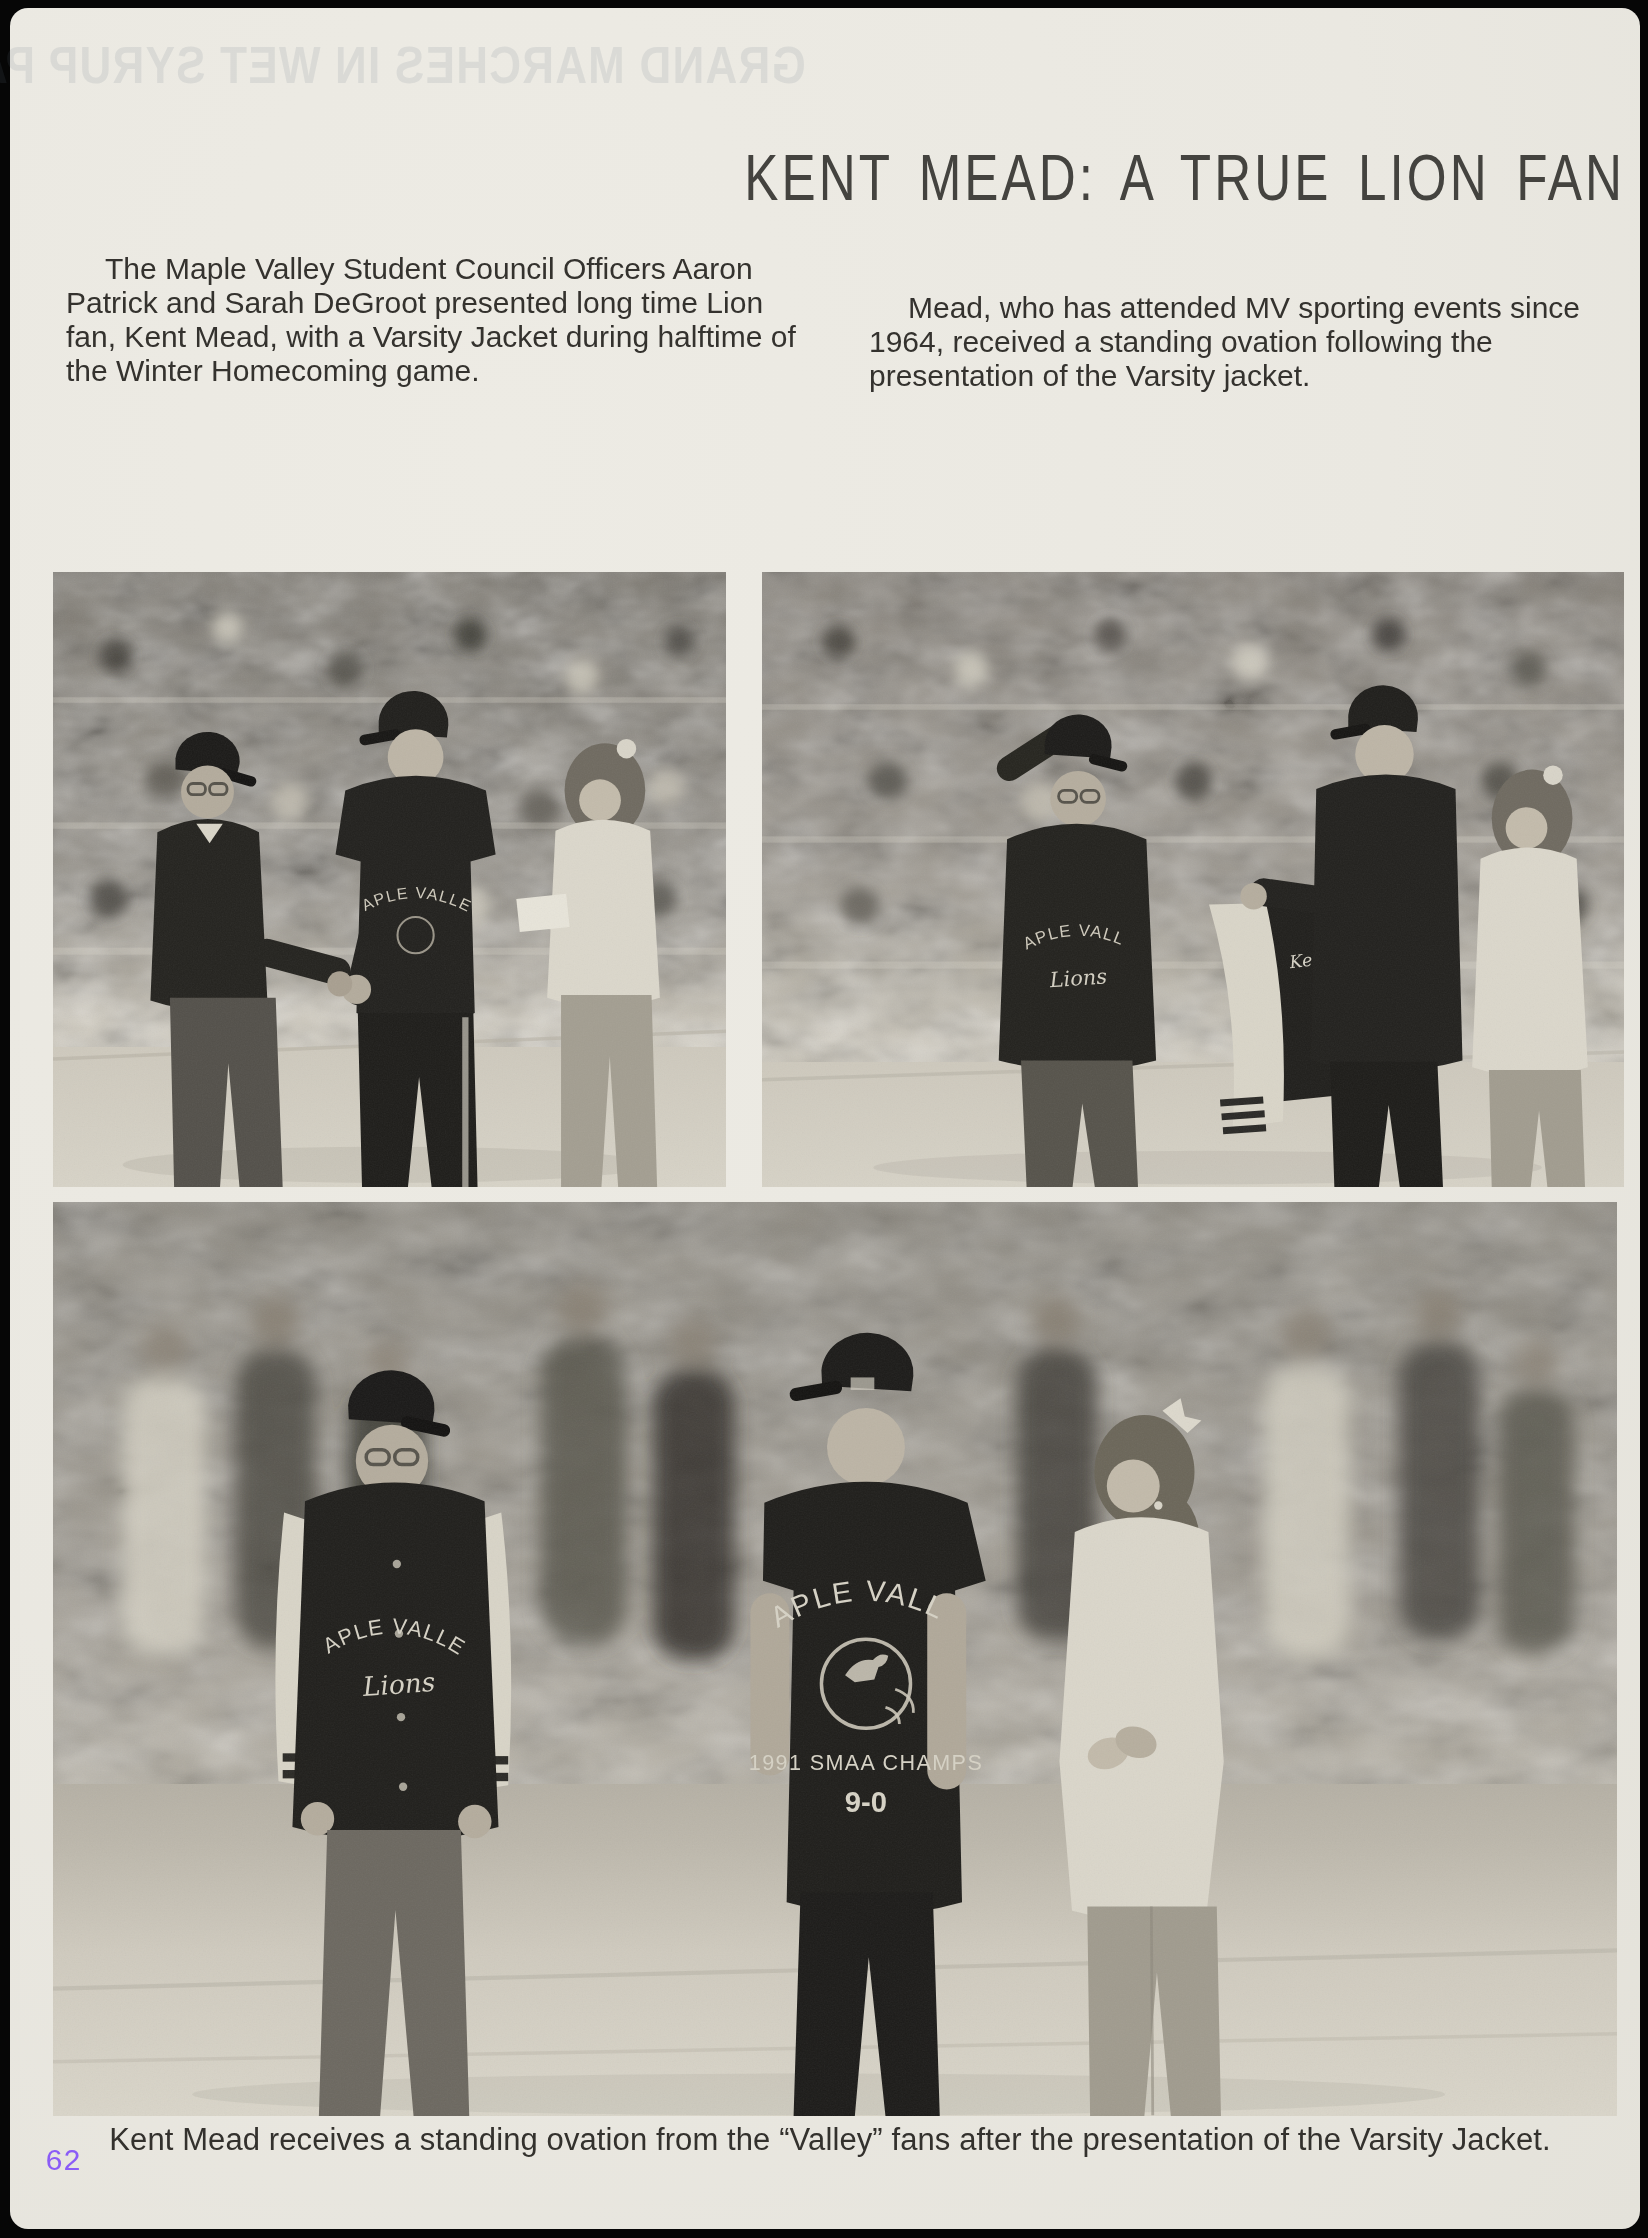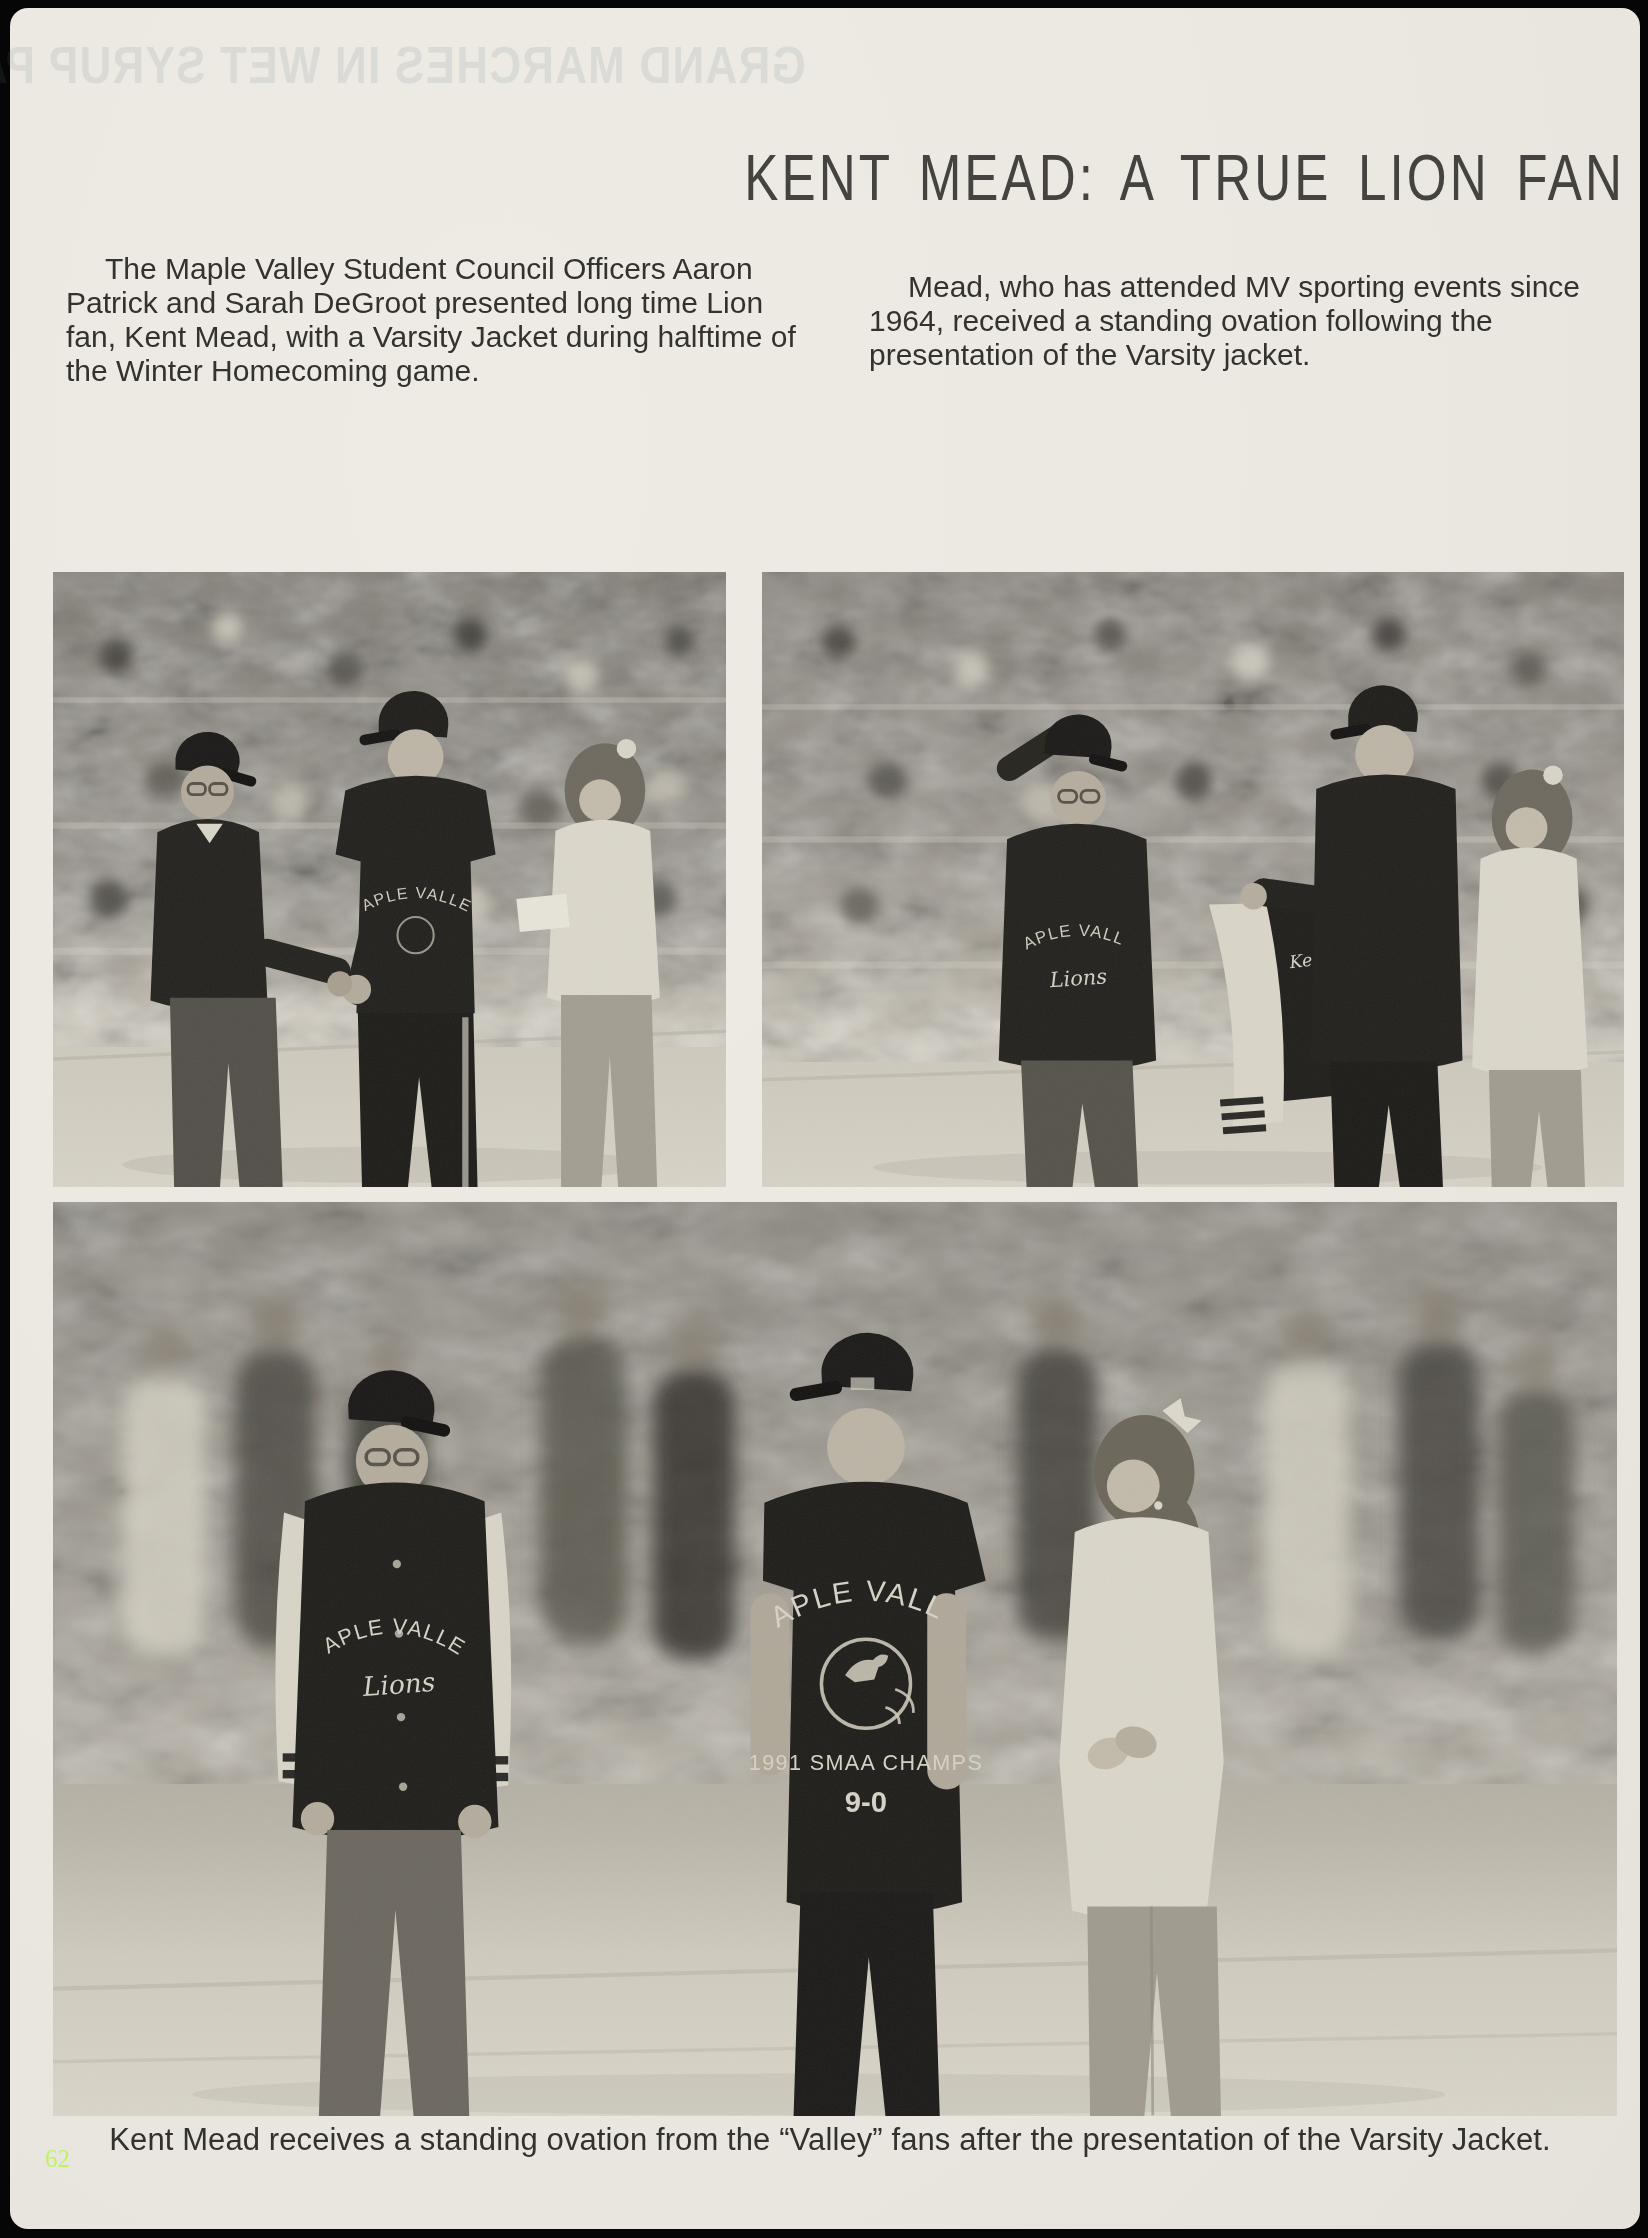--- a/index.html
+++ b/index.html
@@ -26,34 +26,34 @@
     position:absolute;right:23px;top:141px;
     font-size:64px;color:#44433f;white-space:nowrap;
     letter-spacing:0.06em;word-spacing:0.18em;
     transform:scaleX(0.80);transform-origin:100% 0;
   }
   .col{
     position:absolute;color:#34322e;font-size:30px;line-height:34px;
   }
   .col p{margin:8px;white-space:pre-line;text-indent:39px;}
   .col-left{left:58px;top:244px;width:769px;}
-  .col-right{left:861px;top:262px;width:783px;}
+  .col-right{left:861px;top:283px;width:783px;}
   .photo{
     position:absolute;overflow:hidden;background:#8f8b83;
   }
   .photo svg{display:block;width:100%;height:100%;}
   svg text{font-family:"Liberation Sans", sans-serif;}
   svg text.script{font-family:"DejaVu Serif", serif;font-style:italic;}
   .caption{
     position:absolute;left:47px;top:2122px;width:1566px;text-align:center;
     font-size:31px;color:#33312d;letter-spacing:0.1px;
   }
   .pagenum{
     position:absolute;left:45px;top:2145px;
-    font-family:Liberation Serif, serif;font-size:25px;color:#bef264;
+    font-family:Liberation Mono, monospace;font-size:30px;color:#8b5cf6;
   }
 </style>
 </head>
 <body>
 
 <div class="paper"></div>
 
 <div class="bleed">GRAND MARCHES IN WET SYRUP PARADE</div>
 
 <div class="title">KENT MEAD: A TRUE LION FAN</div>

